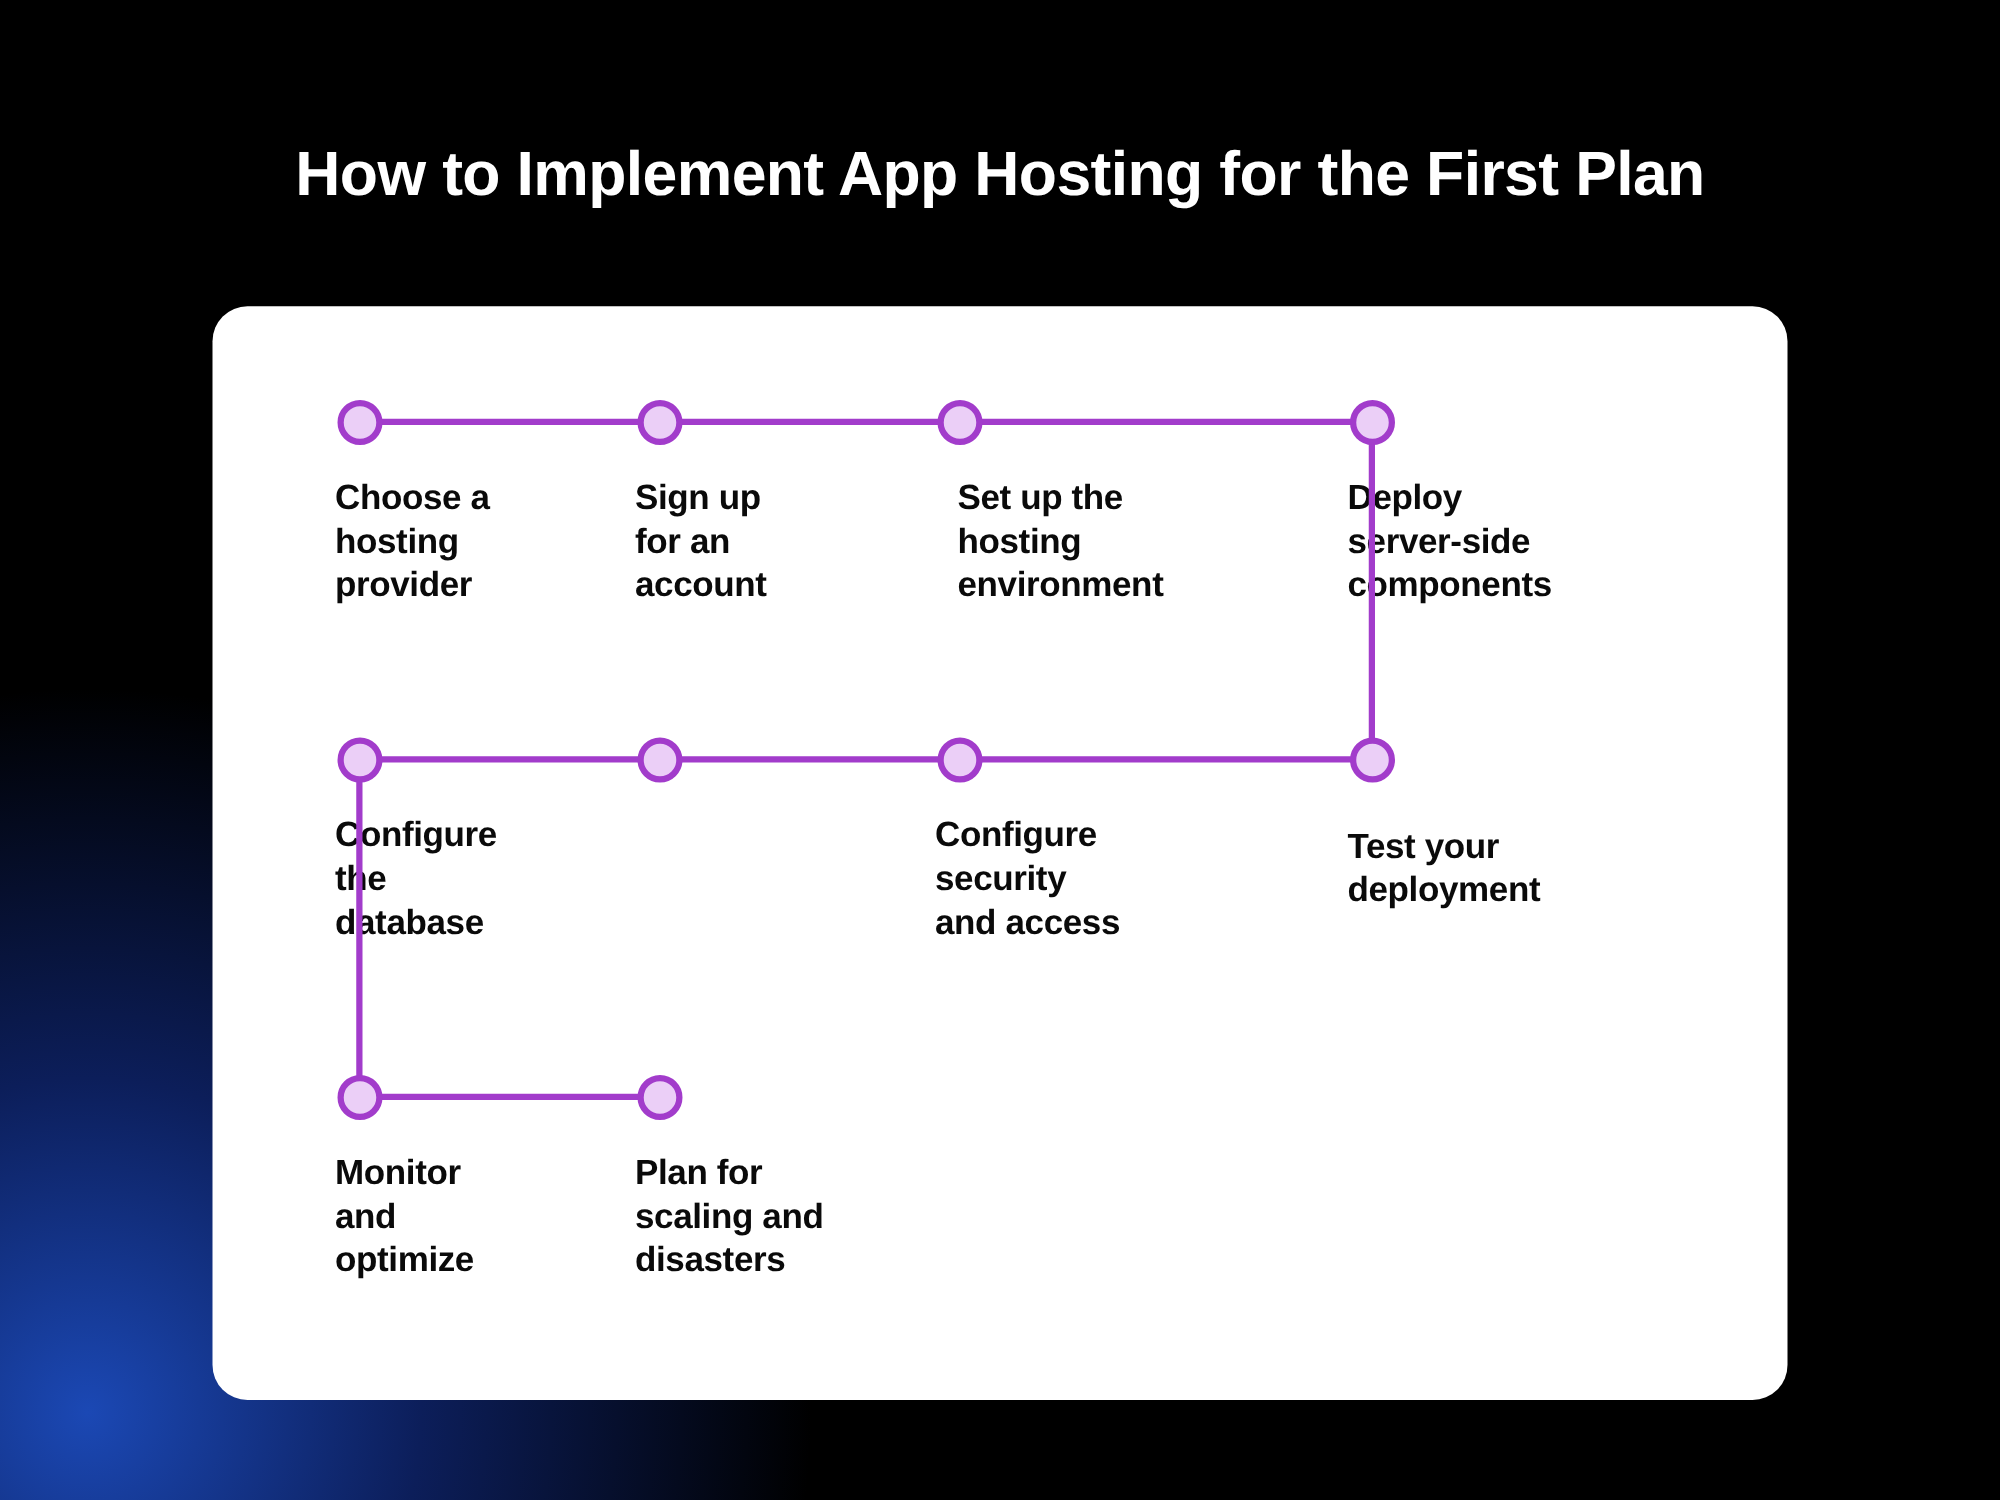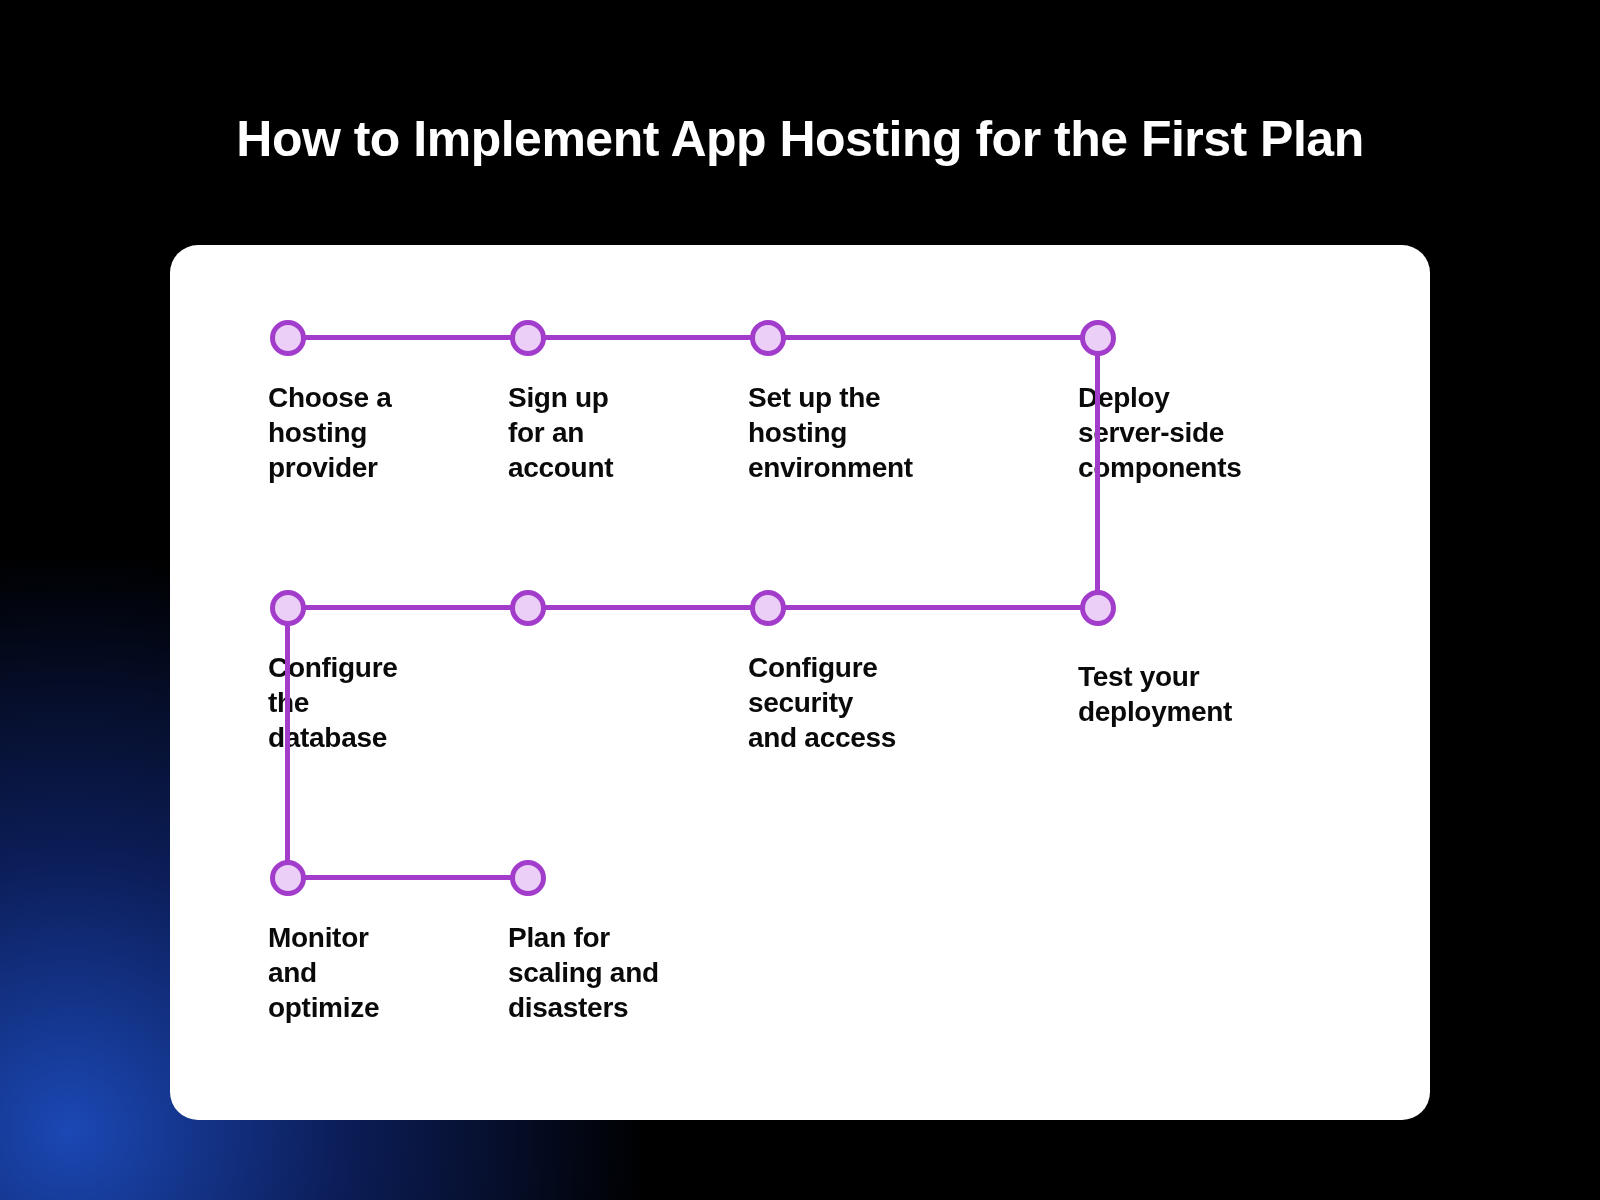--- a/index.html
+++ b/index.html
@@ -90,21 +90,21 @@
   <div class="connector-h" style="left:610px; top:90px; width:306px;"></div>
 
   <div class="connector-v" style="left:925px; top:105px; height:245px;"></div>
 
   <div class="step-label" style="left:98px; top:135px; white-space:pre-line;">Choose a
 hosting
 provider</div>
   <div class="step-label" style="left:338px; top:135px; white-space:pre-line;">Sign up
 for an
 account</div>
-  <div class="step-label" style="left:578px; top:135px; white-space:pre-line;">Set up the
+  <div class="step-label" style="left:596px; top:135px; white-space:pre-line;">Set up the
 hosting
 environment</div>
   <div class="step-label" style="left:908px; top:135px; white-space:pre-line;">Deploy
 server-side
 components</div>
 
   <div class="step-node" style="left:100px; top:345px;"></div>
   <div class="step-node" style="left:340px; top:345px;"></div>
   <div class="step-node" style="left:580px; top:345px;"></div>
   <div class="step-node" style="left:910px; top:345px;"></div>

